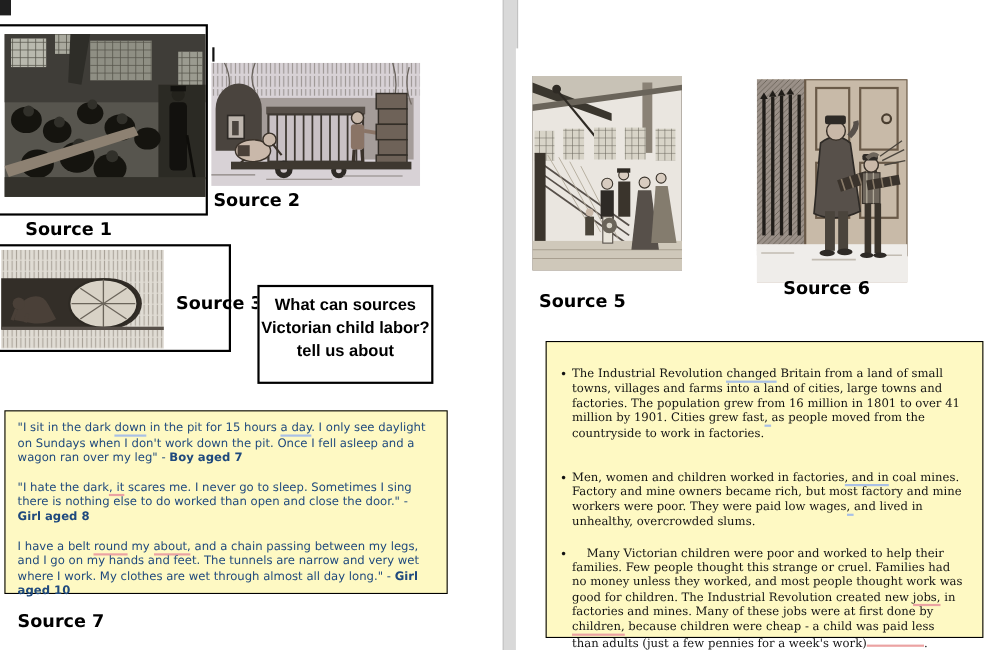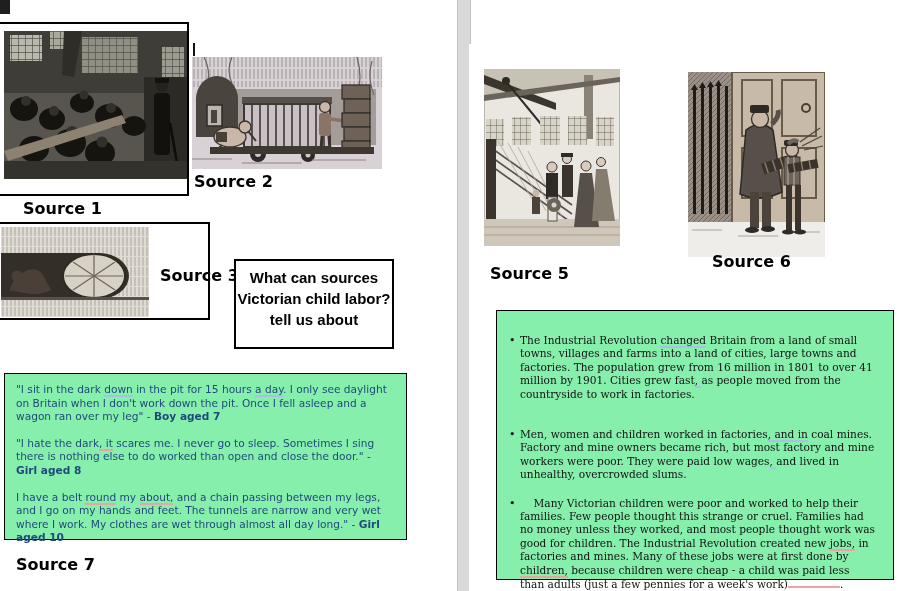--- a/index.html
+++ b/index.html
@@ -11,21 +11,21 @@
   .abs{position:absolute;}
   
   .page{position:absolute;top:0;bottom:0;background:#fff;}
   .page-left{left:0;width:457px;}
   .page-gap{left:457px;width:12px;top:0;bottom:0;background:#d9d9d9;border-left:1px solid #c2c2c2;border-right:1px solid #c2c2c2;}
   .page-right{left:469px;width:519px;margin-top:44px;}
 
   .src-label{font-family:"DejaVu Sans",sans-serif;font-weight:bold;font-size:16px;color:#000;white-space:nowrap;}
 
   .frame{border:2px solid #000;background:#fff;box-sizing:border-box;}
-  .thinframe{border:1.5px solid #000;background:#86efac;box-sizing:border-box;}
+  .thinframe{border:1.5px solid #000;background:#fef9c3;box-sizing:border-box;}
 
   .caret{width:2px;background:#111;}
 
   
   .title-box{
     text-align:center;
     font-family:"Liberation Sans","DejaVu Sans",sans-serif;
     font-weight:bold;font-size:15px;line-height:21px;color:#000;
     padding-top:6px;box-sizing:border-box;
   }
@@ -199,21 +199,21 @@
     <div class="abs src-label" style="left:166px;top:42px;">Source 3</div>
   </div>
 
   <div class="abs frame title-box" style="left:234px;top:219px;width:160px;height:90px;margin-top:40px;">
     <div>What can sources</div>
     <div>Victorian child labor?</div>
     <div>tell us about</div>
   </div>
 
   <div class="abs thinframe quotes" style="left:4px;top:373px;width:403px;height:167px;">
-    <p><span>"I sit in the dark </span><span class="seg-ub">down</span><span> in the pit for 15 hours </span><span class="seg-ub">a day</span><span>. I only see daylight on Britain when I don't work down the pit. Once I fell asleep and a wagon ran over my leg" - </span><span class="seg-b">Boy aged 7</span></p>
+    <p><span>"I sit in the dark </span><span class="seg-ub">down</span><span> in the pit for 15 hours </span><span class="seg-ub">a day</span><span>. I only see daylight on Sundays when I don't work down the pit. Once I fell asleep and a wagon ran over my leg" - </span><span class="seg-b">Boy aged 7</span></p>
     <p><span>"I hate the dark</span><span class="seg-up">, it</span><span> scares me. I never go to sleep. Sometimes I sing there is nothing else to do worked than open and close the door." - </span><span class="seg-b">Girl aged 8</span></p>
     <p><span>I have a belt </span><span class="seg-up">round</span><span> my </span><span class="seg-up">about,</span><span> and a chain passing between my legs, and I go on my hands and feet. The tunnels are narrow and very wet where I work. My clothes are wet through almost all day long." - </span><span class="seg-b">Girl aged 10</span></p>
     <span class="src-label">Source 7</span>
   </div>
 </div>
 
 <div class="page-gap abs"></div>
 
 <div class="page page-right">
 

